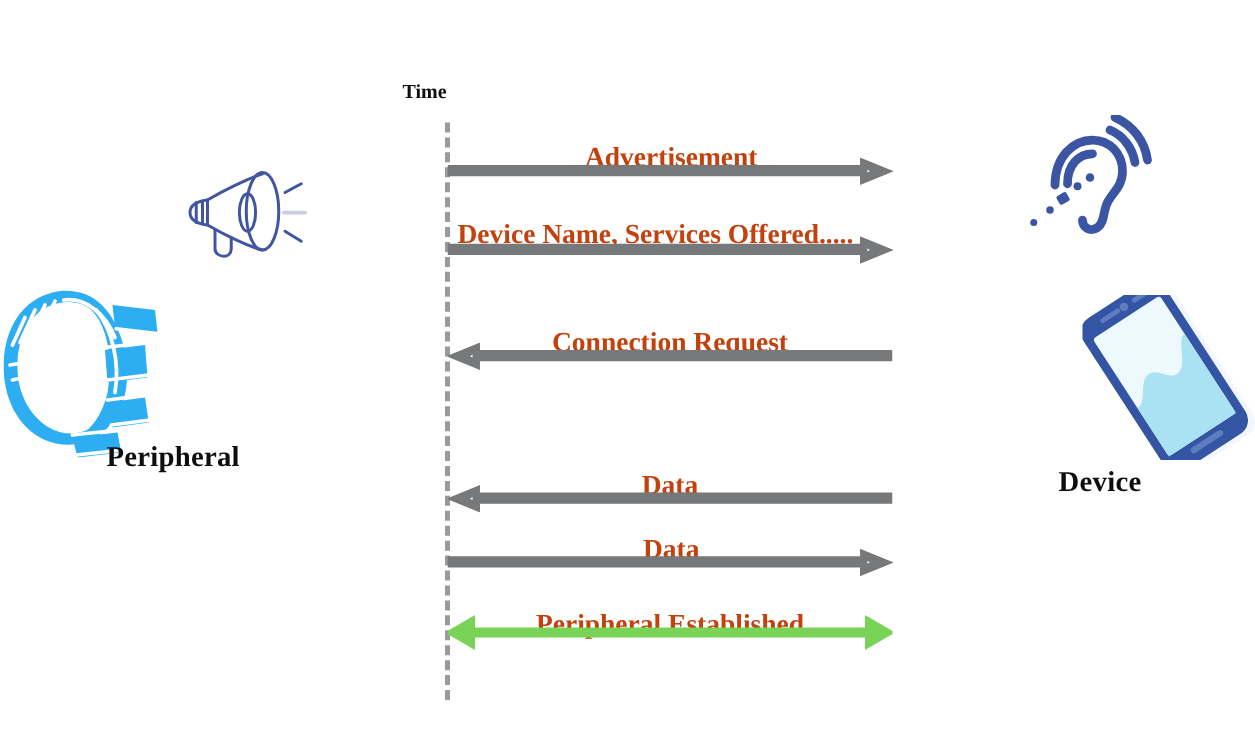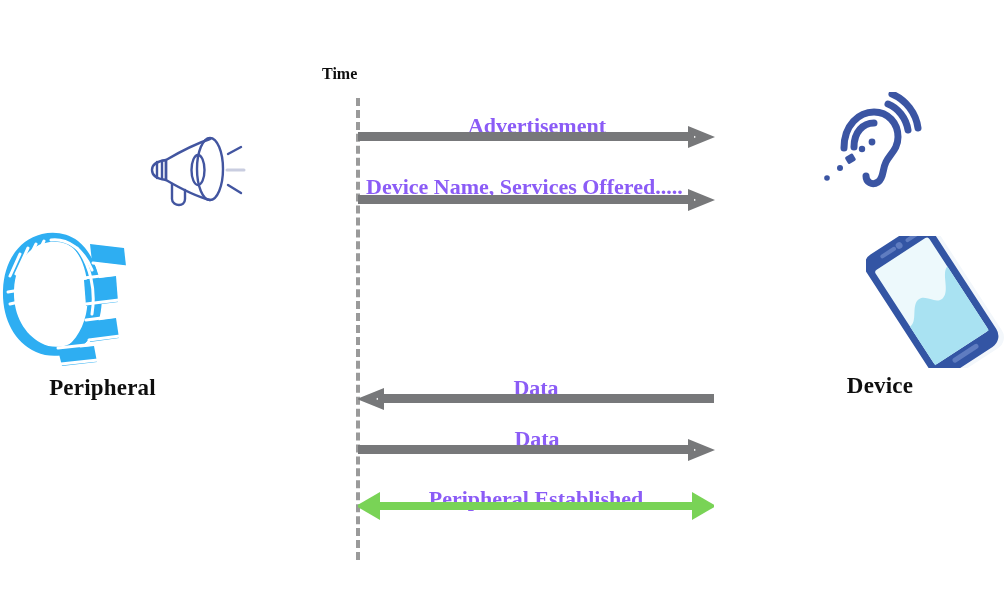--- a/index.html
+++ b/index.html
@@ -27,21 +27,21 @@
   .actor-label {
     position: absolute;
     font-weight: bold;
     font-size: 23px;
     letter-spacing: 0.2px;
     color: #0e0e0e;
     text-align: center;
     white-space: nowrap;
     font-family: "Liberation Serif", "DejaVu Serif", serif;
   }
-  #peripheral-label { left: 0px;   top: 375px; width: 205px; }
+  #peripheral-label { left: 0px;   top: 353px; width: 205px; padding-left: 36px; }
   #central-label    { left: 790px; top: 373px; width: 180px; }
 
   
   #time-label {
     position: absolute;
     left: 322px;
     top: 65px;
     font-weight: bold;
     font-size: 16px;
     color: #0e0e0e;
@@ -64,21 +64,21 @@
   .msg-label {
     position: absolute;
     left: 0;
     bottom: 11px;
     width: 100%;
     text-align: center;
     font-weight: bold;
     font-size: 22px;
     line-height: 1;
     white-space: nowrap;
-    color: #8b5cf6;
+    color: #c2410c;
   }
   .msg-label.shift-left { text-align: left; padding-left: 8px; }
   .msg-arrow { position: absolute; left: 0; bottom: 0; }
 
   
   .icon-box { position: absolute; }
 
   #band-icon      { left: -2px;  top: 226px; }
   #megaphone-icon { left: 140px; top: 133px; }
   #ear-icon       { left: 818px; top: 92px;  }
@@ -192,20 +192,27 @@
   </div>
 
   <div class="msg" style="top:168px; width:358px; height:43px;">
     <div class="msg-label shift-left" style="bottom:13px; width:400px;">Device Name, Services Offered.....</div>
     <svg class="msg-arrow" width="358" height="22" viewBox="0 0 358 22">
       <rect x="0" y="6" width="336" height="9" fill="#77787a"></rect>
       <path d="M330 0 L357 11 L330 22 L330 15 L338 11 L330 6 Z" fill="#77787a"></path>
     </svg>
   </div>
 
+  <div class="msg" style="top:258px; width:356px; height:38px;">
+    <div class="msg-label">Connection Request</div>
+    <svg class="msg-arrow" width="356" height="22" viewBox="0 0 356 22">
+      <rect x="20" y="6" width="336" height="9" fill="#77787a"></rect>
+      <path d="M26 0 L-1 11 L26 22 L26 15 L18 11 L26 6 Z" fill="#77787a"></path>
+    </svg>
+  </div>
 
 
   <div class="msg" style="top:372px; width:356px; height:38px;">
     <div class="msg-label">Data</div>
     <svg class="msg-arrow" width="356" height="22" viewBox="0 0 356 22">
       <rect x="20" y="6" width="336" height="9" fill="#77787a"></rect>
       <path d="M26 0 L-1 11 L26 22 L26 15 L18 11 L26 6 Z" fill="#77787a"></path>
     </svg>
   </div>
 

